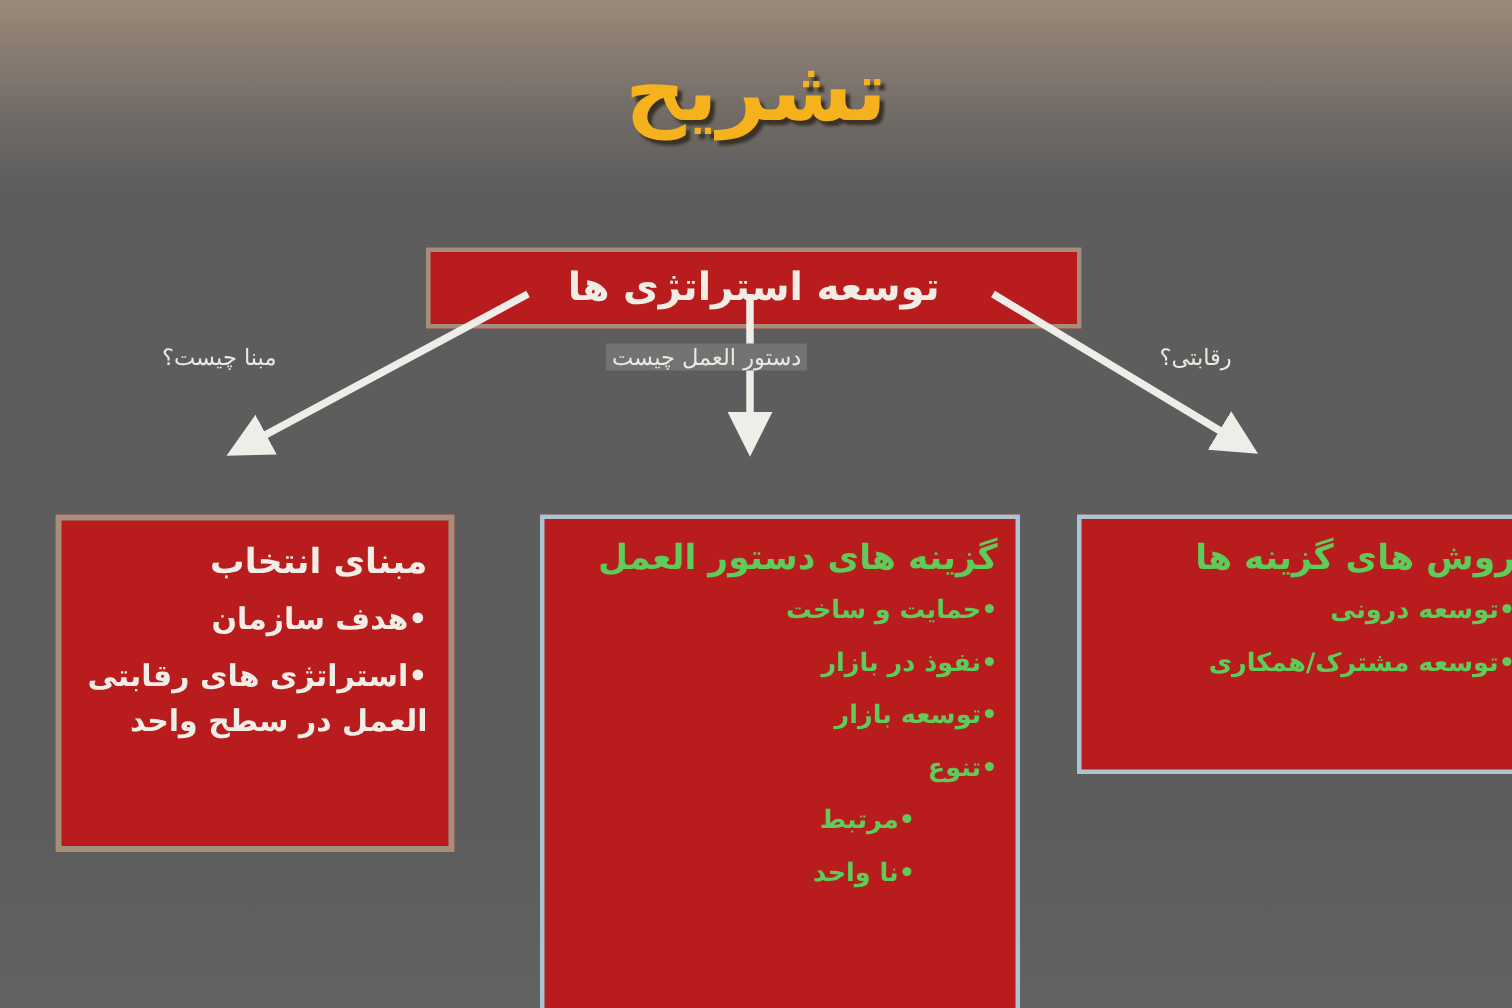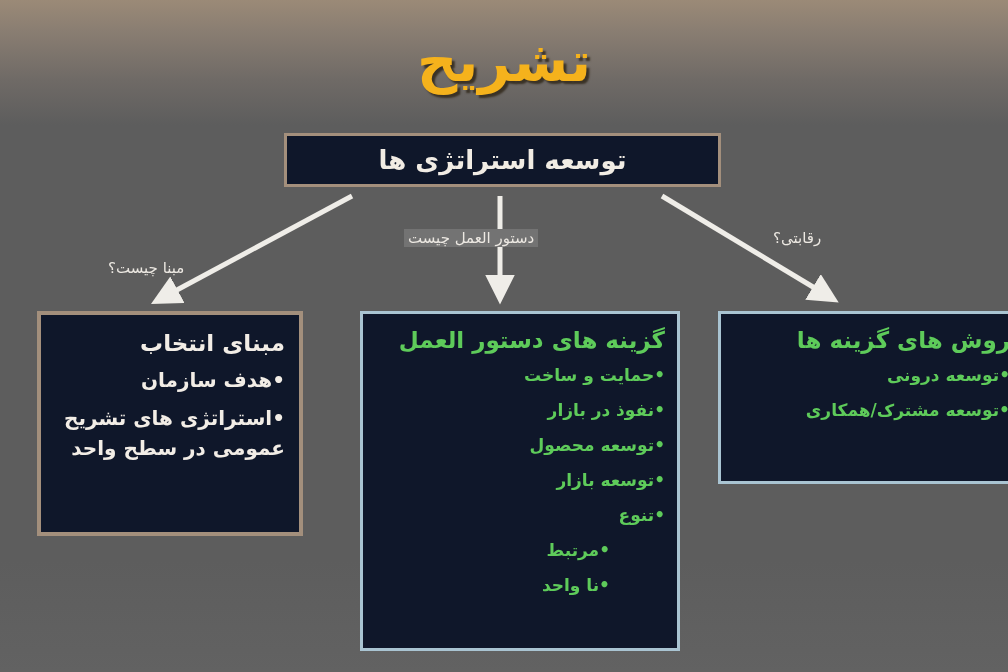--- a/index.html
+++ b/index.html
@@ -8,21 +8,21 @@
       background: linear-gradient(to bottom, #9b8a77 0px, #8a7e72 30px, #6f6a66 80px, #5d5d5d 125px, #5d5d5d 560px, #626262 672px);
       font-family: "DejaVu Sans", sans-serif;
     }
     .abs { position: absolute; }
     .title {
       left: 0; width: 1008px; top: 22px; text-align: center;
       font-size: 56px; font-weight: bold; color: #f5b21c;
       text-shadow: 3px 3px 2px #3a3226;
       direction: rtl; line-height: 80px;
     }
-    .box { box-sizing: border-box; background: #0f172a; direction: rtl; }
+    .box { box-sizing: border-box; background: #b91c1c; direction: rtl; margin-top: 32px; }
     .root-box {
       left: 284px; top: 133px; width: 437px; height: 54px;
       border: 3px solid #a38f7c; text-align: center;
       color: #f1ece4; font-size: 26px; font-weight: bold; line-height: 48px;
     }
     .edge-label { color: #ece8e2; font-size: 15px; direction: rtl; white-space: nowrap; }
     .left-box { left: 37px; top: 311px; width: 266px; height: 225px; border: 4px solid #a38f7c; padding: 10px 14px 12px 10px; }
     .mid-box { left: 360px; top: 311px; width: 320px; height: 340px; border: 3px solid #a9c4d2; padding: 8px 12px 0 10px; }
     .right-box { left: 718px; top: 311px; width: 305px; height: 173px; border: 3px solid #a9c4d2; padding: 8px 10px 0 10px; }
     .heading { font-weight: bold; font-size: 23px; line-height: 36px; margin-bottom: 4px; }
@@ -48,35 +48,34 @@
   <defs>
     <marker id="ah" markerWidth="6" markerHeight="6" refX="3.5" refY="3" orient="auto" markerUnits="strokeWidth">
       <path d="M0,0 L6,3 L0,6 Z" fill="#efede8"></path>
     </marker>
   </defs>
   <line x1="352" y1="196" x2="162" y2="298" stroke="#efede8" stroke-width="5" marker-end="url(#ah)"></line>
   <line x1="500" y1="196" x2="500" y2="292" stroke="#efede8" stroke-width="5" marker-end="url(#ah)"></line>
   <line x1="662" y1="196" x2="828" y2="296" stroke="#efede8" stroke-width="5" marker-end="url(#ah)"></line>
 </svg>
 
-<div class="abs edge-label" style="left:108px; top:229px;margin-top:30px;">مبنا چیست؟</div>
+<div class="abs edge-label" style="left:108px; top:229px;">مبنا چیست؟</div>
 <div class="abs edge-label" style="left:404px; top:229px; background:#737373; padding:0 4px;">دستور العمل چیست</div>
 <div class="abs edge-label" style="left:773px; top:229px;">رقابتی؟</div>
 
 <div class="abs box left-box">
   <div class="heading">مبنای انتخاب</div>
   <div class="item">•هدف سازمان</div>
-  <div class="item">•استراتژی های تشریح عمومی در سطح واحد</div>
+  <div class="item">•استراتژی های رقابتی العمل در سطح واحد</div>
 </div>
 
 <div class="abs box mid-box">
   <div class="heading">گزینه های دستور العمل</div>
   <div class="item">•حمایت و ساخت</div>
   <div class="item">•نفوذ در بازار</div>
-  <div class="item">•توسعه محصول</div>
   <div class="item">•توسعه بازار</div>
   <div class="item">•تنوع</div>
   <div class="item sub">•مرتبط</div>
   <div class="item sub">•نا واحد</div>
 </div>
 
 <div class="abs box right-box">
   <div class="heading">روش های گزینه ها</div>
   <div class="item">•توسعه درونی</div>
   <div class="item">•توسعه مشترک/همکاری</div>

